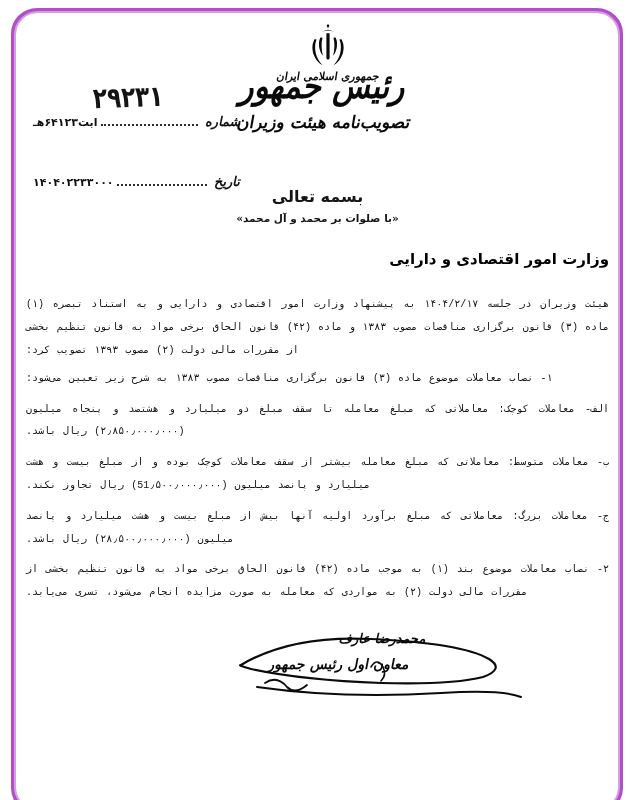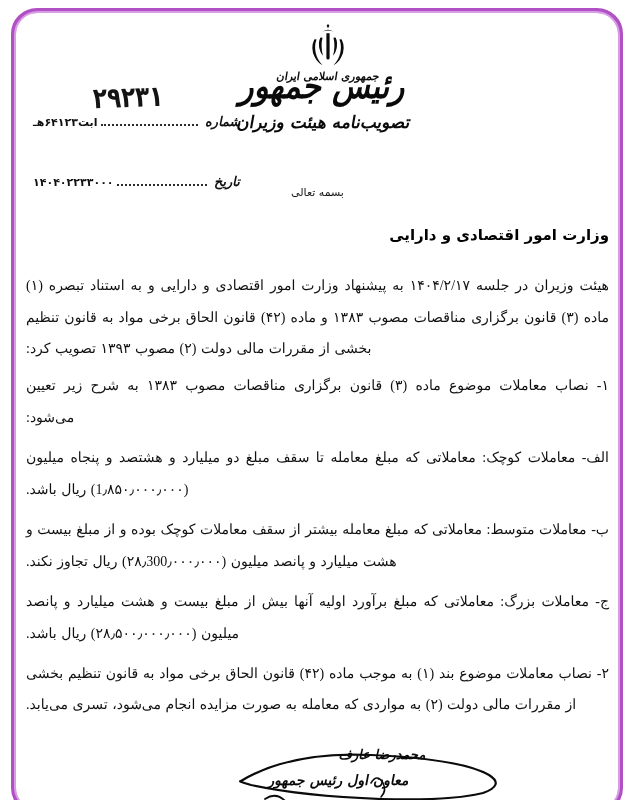--- a/index.html
+++ b/index.html
@@ -165,22 +165,22 @@
     margin-top: 32px;
   }
 
   
   .invocation {
     margin-top: 2px;
     text-align: center;
   }
   .basmala {
     font-family: "DejaVu Sans", sans-serif;
-    font-size: 11px;
-    font-weight: 400;
+    font-size: 16px;
+    font-weight: 700;
     color: #161616;
     line-height: 1.6;
   }
   .salawat {
     font-family: "DejaVu Sans", sans-serif;
     font-size: 10.5px;
     font-weight: 600;
     color: #161616;
     line-height: 1.6;
   }
@@ -194,22 +194,22 @@
     color: #000000;
     letter-spacing: -.2px;
   }
 
   
   .body-text {
     margin-top: 26px;
     direction: rtl;
   }
   .para {
-    font-family: Liberation Serif, serif;
-    font-size: 14px;
+    font-family: Liberation Mono, monospace;
+    font-size: 10px;
     line-height: 2.28;
     color: #101010;
     text-align: justify;
     text-align-last: left;
     margin: 0 0 5px 0;
     word-spacing: 1px;
   }
   .para.tight { margin-bottom: 5px; }
   .para.indent-clause { margin-top: 8px; }
 
@@ -307,32 +307,33 @@
         <div class="stamp-row second">
           <span class="stamp-label">تاریخ</span>
           <span class="stamp-dots"></span>
           <span class="stamp-value date-value">۱۴۰۴۰۲۲۳۳۰۰۰</span>
         </div>
       </div>
     </div>
 
     <div class="invocation">
       <div class="basmala">بسمه تعالی</div>
+      <div class="salawat">«با صلوات بر محمد و آل محمد»</div>
     </div>
 
     <div class="ministry">وزارت امور اقتصادی و دارایی</div>
 
     <div class="body-text">
       <p class="para">هیئت وزیران در جلسه ۱۴۰۴/۲/۱۷ به پیشنهاد وزارت امور اقتصادی و دارایی و به استناد تبصره (۱) ماده (۳) قانون برگزاری مناقصات مصوب ۱۳۸۳ و ماده (۴۲) قانون الحاق برخی مواد به قانون تنظیم بخشی از مقررات مالی دولت (۲) مصوب ۱۳۹۳ تصویب کرد:</p>
 
       <p class="para tight">۱- نصاب معاملات موضوع ماده (۳) قانون برگزاری مناقصات مصوب ۱۳۸۳ به شرح زیر تعیین می‌شود:</p>
 
-      <p class="para indent-clause">الف- معاملات کوچک: معاملاتی که مبلغ معامله تا سقف مبلغ دو میلیارد و هشتصد و پنجاه میلیون (1٫۸۵۰٫۰۰۰٫۰۰۰) ریال باشد.</p>
-
-      <p class="para indent-clause">ب- معاملات متوسط: معاملاتی که مبلغ معامله بیشتر از سقف معاملات کوچک بوده و از مبلغ بیست و هشت میلیارد و پانصد میلیون (۲۸٫300٫۰۰۰٫۰۰۰) ریال تجاوز نکند.</p>
+      <p class="para indent-clause">الف- معاملات کوچک: معاملاتی که مبلغ معامله تا سقف مبلغ دو میلیارد و هشتصد و پنجاه میلیون (۲٫۸۵۰٫۰۰۰٫۰۰۰) ریال باشد.</p>
+
+      <p class="para indent-clause">ب- معاملات متوسط: معاملاتی که مبلغ معامله بیشتر از سقف معاملات کوچک بوده و از مبلغ بیست و هشت میلیارد و پانصد میلیون (51٫۵۰۰٫۰۰۰٫۰۰۰) ریال تجاوز نکند.</p>
 
       <p class="para indent-clause">ج- معاملات بزرگ: معاملاتی که مبلغ برآورد اولیه آنها بیش از مبلغ بیست و هشت میلیارد و پانصد میلیون (۲۸٫۵۰۰٫۰۰۰٫۰۰۰) ریال باشد.</p>
 
       <p class="para indent-clause">۲- نصاب معاملات موضوع بند (۱) به موجب ماده (۴۲) قانون الحاق برخی مواد به قانون تنظیم بخشی از مقررات مالی دولت (۲) به مواردی که معامله به صورت مزایده انجام می‌شود، تسری می‌یابد.</p>
     </div>
 
     <div class="signature">
       <svg class="sig-mark" viewBox="0 0 330 86" aria-hidden="true">
         <g fill="none" stroke="#0b0b0b" stroke-linecap="round" stroke-linejoin="round">
           <path d="M20 38 Q70 8 150 12 Q240 16 268 32 Q284 42 262 50 Q230 58 160 56 Q80 53 30 42 Q16 38 20 38 Z" stroke-width="2.2"></path>

